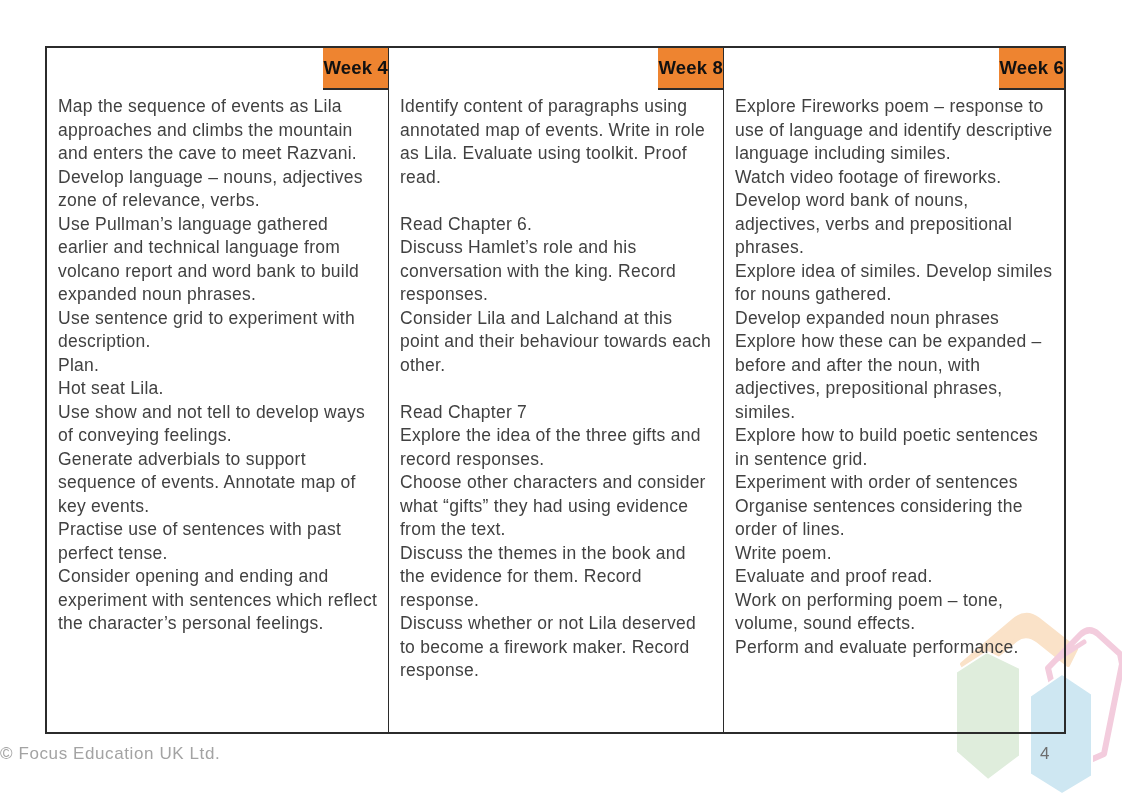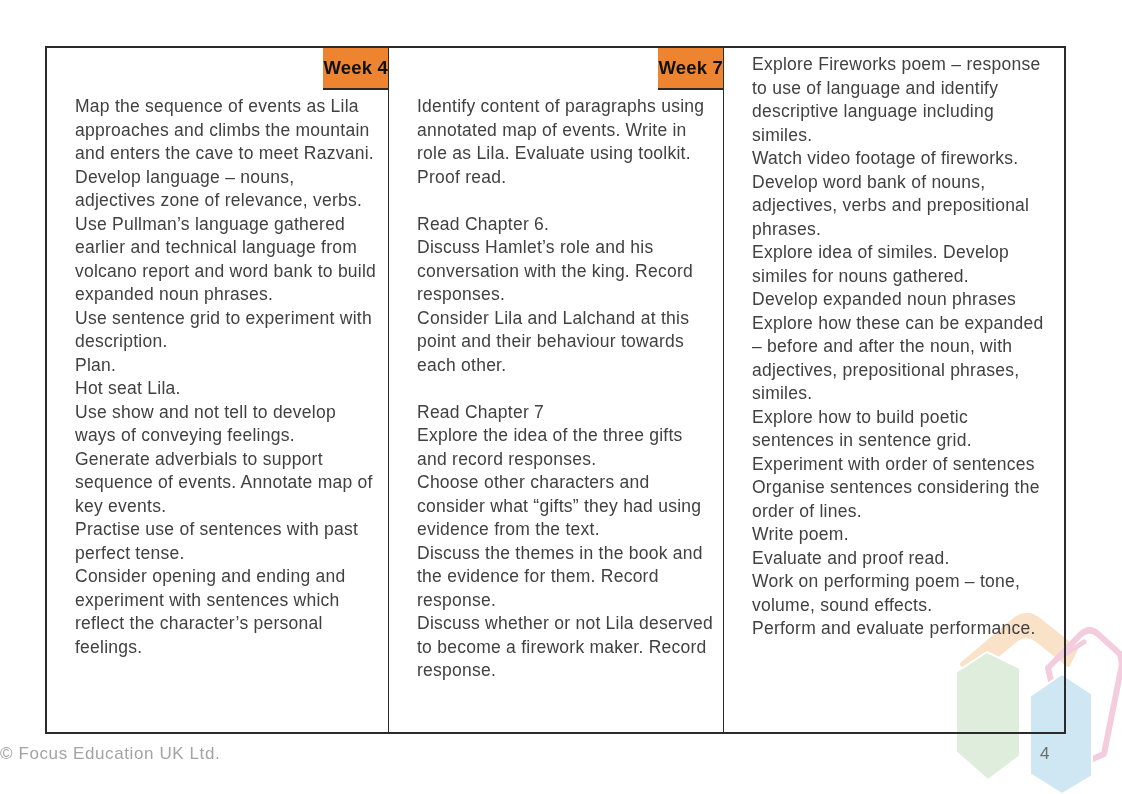--- a/index.html
+++ b/index.html
@@ -30,21 +30,21 @@
   .cell-head{
     height:40px;flex:0 0 40px;
     display:flex;align-items:center;justify-content:center;
     background:var(--accent_orange,#ee8430);
     border-bottom:2px solid var(--border_dark,#2b2b2b);
     font-size:18.5px;font-weight:bold;color:#111111;
     letter-spacing:0.2px;
   }
   .cell-body{
     flex:1 1 auto;
-    padding:5px 9px 0 28px;
+    padding:5px 9px 0 11px;
     white-space:pre-line;
     font-size:17.5px;line-height:23.5px;
     letter-spacing:0.25px;
     color:var(--text_body,#414141);
     overflow:hidden;
   }
 
   
   .footer-bar{
     position:absolute;left:0;top:744px;width:1122px;height:30px;z-index:2;
@@ -85,35 +85,36 @@
 Use sentence grid to experiment with description.
 Plan.
 Hot seat Lila.
 Use show and not tell to develop ways of conveying feelings.
 Generate adverbials to support sequence of events. Annotate map of key events.
 Practise use of sentences with past perfect tense.
 Consider opening and ending and experiment with sentences which reflect the character’s personal feelings.</div>
   </div>
 
   <div class="week-col mid">
-    <div class="cell-head">Week 7</div>
+    <div class="cell-head">Week 8</div>
     <div class="cell-body">Identify content of paragraphs using annotated map of events. Write in role as Lila. Evaluate using toolkit. Proof read.
 
 Read Chapter 6.
 Discuss Hamlet’s role and his conversation with the king. Record responses.
 Consider Lila and Lalchand at this point and their behaviour towards each other.
 
 Read Chapter 7
 Explore the idea of the three gifts and record responses.
 Choose other characters and consider what “gifts” they had using evidence from the text.
 Discuss the themes in the book and the evidence for them. Record response.
 Discuss whether or not Lila deserved to become a firework maker. Record response.</div>
   </div>
 
   <div class="week-col">
+    <div class="cell-head">Week 6</div>
     <div class="cell-body">Explore Fireworks poem – response to use of language and identify descriptive language including similes.
 Watch video footage of fireworks.
 Develop word bank of nouns, adjectives, verbs and prepositional phrases.
 Explore idea of similes. Develop similes for nouns gathered.
 Develop expanded noun phrases
 Explore how these can be expanded – before and after the noun, with adjectives, prepositional phrases, similes.
 Explore how to build poetic sentences in sentence grid.
 Experiment with order of sentences
 Organise sentences considering the order of lines.
 Write poem.

